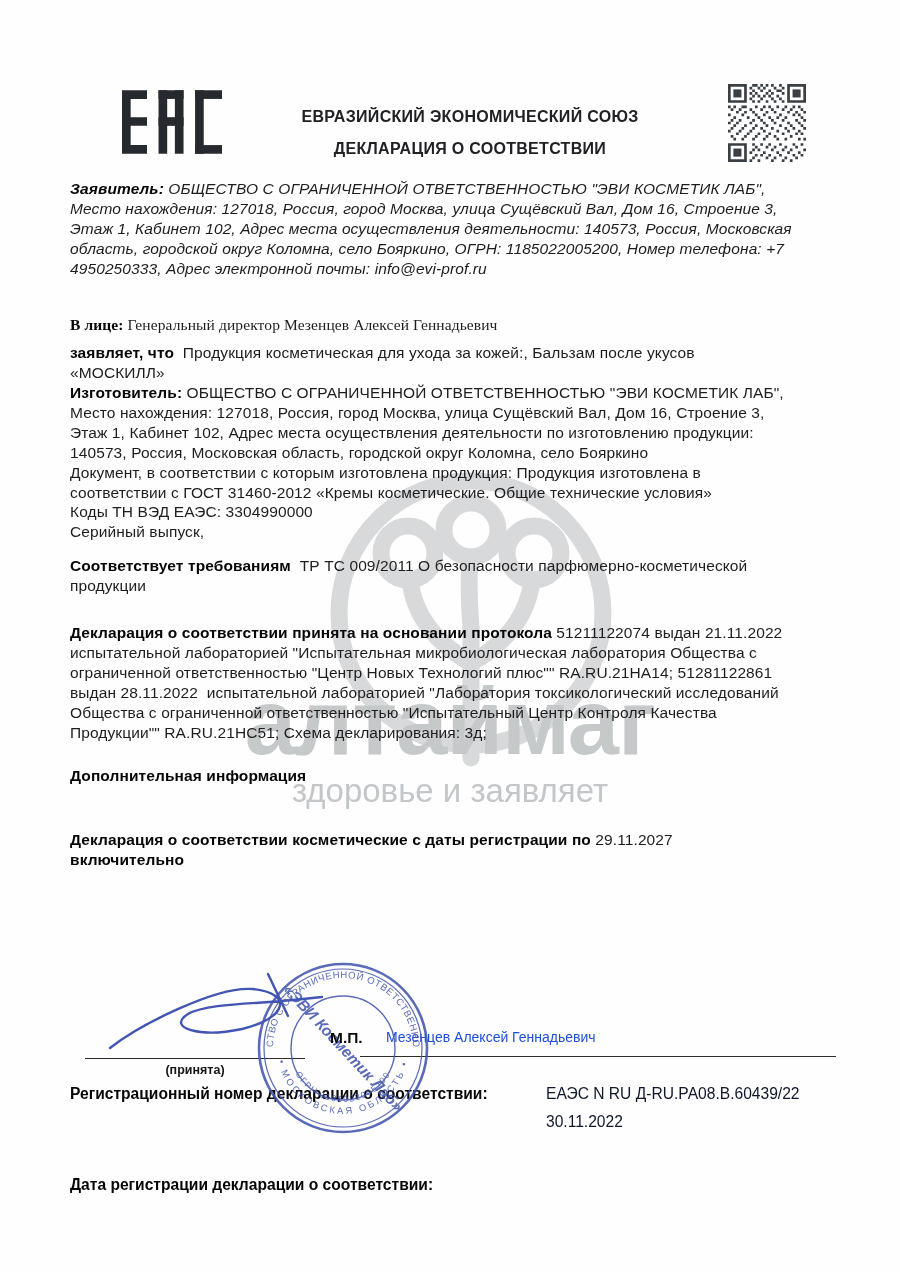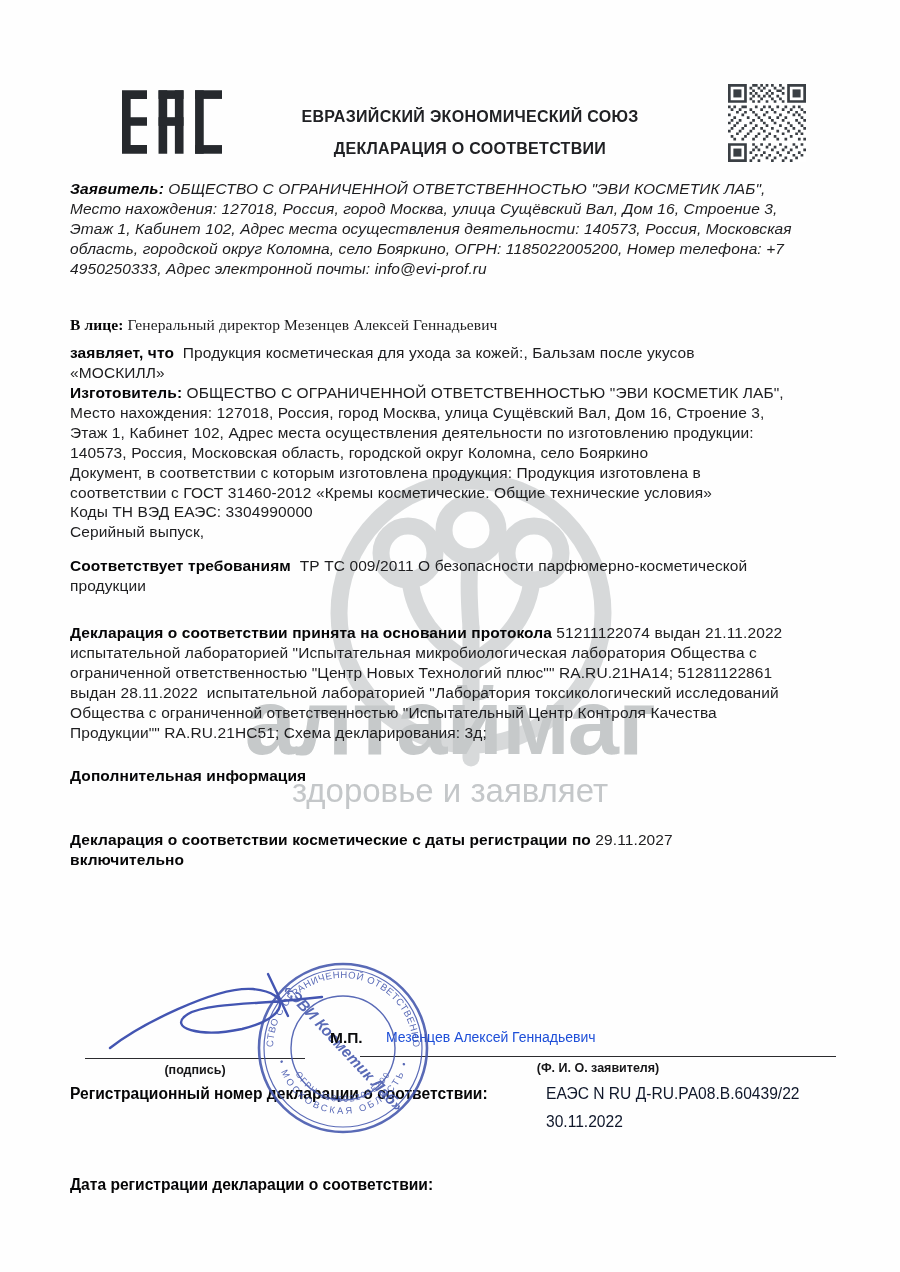--- a/index.html
+++ b/index.html
@@ -132,22 +132,21 @@
       <text font-size="9.4" letter-spacing="2.6"><textPath href="#arcBottom" startOffset="50%" text-anchor="middle">• МОСКОВСКАЯ ОБЛАСТЬ •</textPath></text>
       <text font-size="8.6" letter-spacing="1.6"><textPath href="#arcBottomInner" startOffset="50%" text-anchor="middle">ОГРН 1185022005200</textPath></text>
       <text transform="rotate(47)" font-size="15.5" font-weight="bold" font-style="italic" text-anchor="middle" y="5">«ЭВИ Косметик Лаб»</text>
     </g>
   </svg>
 
   <div class="mp" style="left:330px;top:1029px;">М.П.</div>
   <div class="name" style="left:386px;top:1029px;">Мезенцев Алексей Геннадьевич</div>
 
   <div class="sigline" style="left:85px;top:1058px;width:220px;"></div>
-  <div class="cap" style="left:85px;top:1063px;width:220px;">(подпись)</div>
+  <div class="cap" style="left:85px;top:1063px;width:220px;">(принята)</div>
   <div class="sigline" style="left:360px;top:1056px;width:476px;"></div>
-  <div class="cap" style="left:360px;top:1061px;width:476px;">(Ф. И. О. заявителя)</div>
 
   <div class="reglabel" style="top:1085px;">Регистрационный номер декларации о соответствии:</div>
   <div class="regvalue" style="top:1085px;">ЕАЭС N RU Д-RU.РА08.В.60439/22</div>
   <div class="reglabel" style="top:1176px;">Дата регистрации декларации о соответствии:</div>
   <div class="regvalue" style="top:1113px;">30.11.2022</div>
 
 </div>
 
 </body></html>

